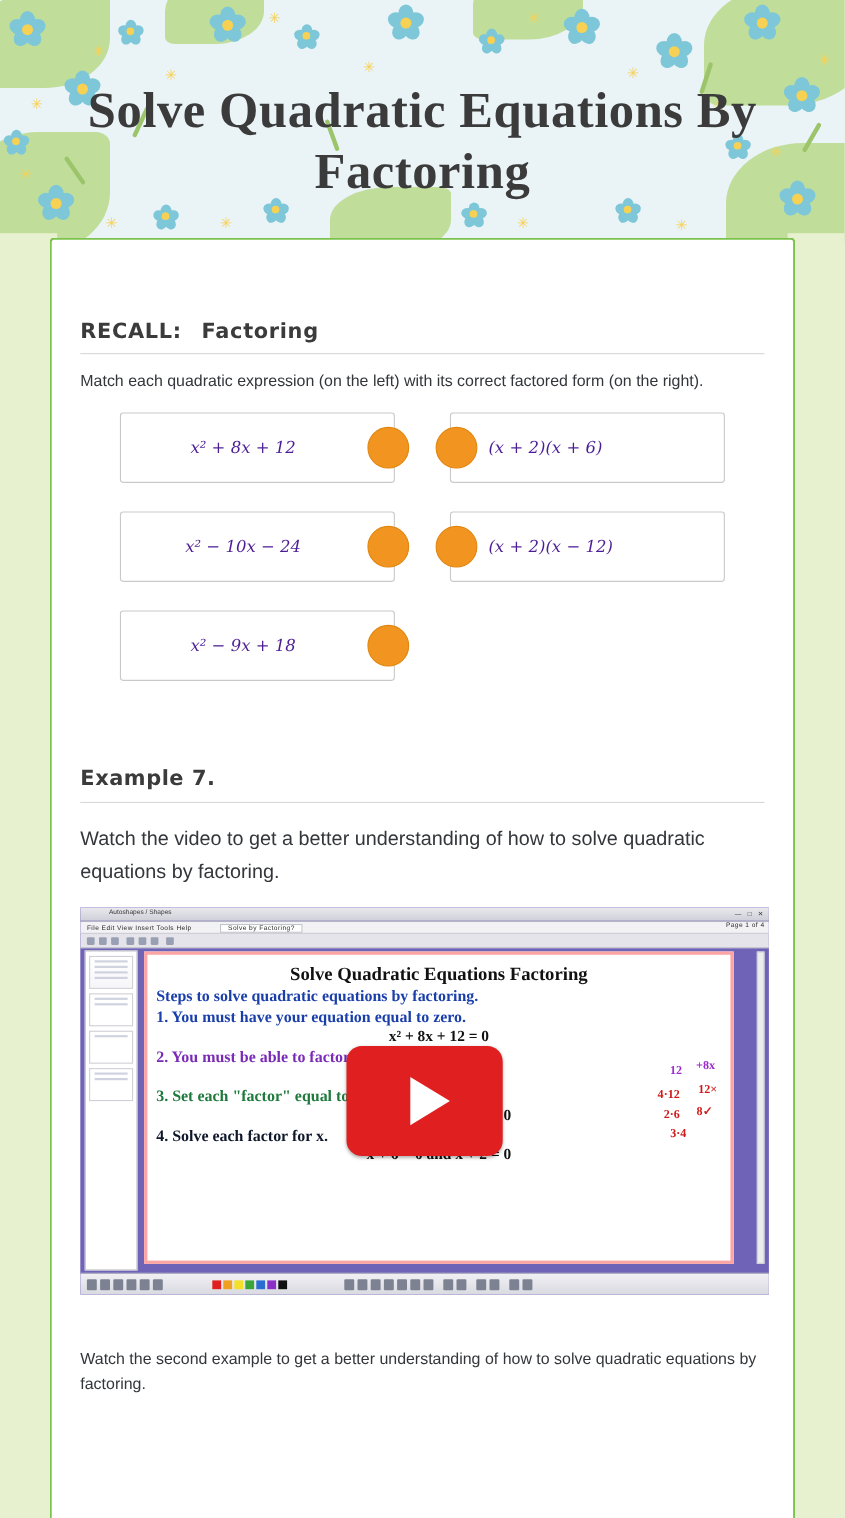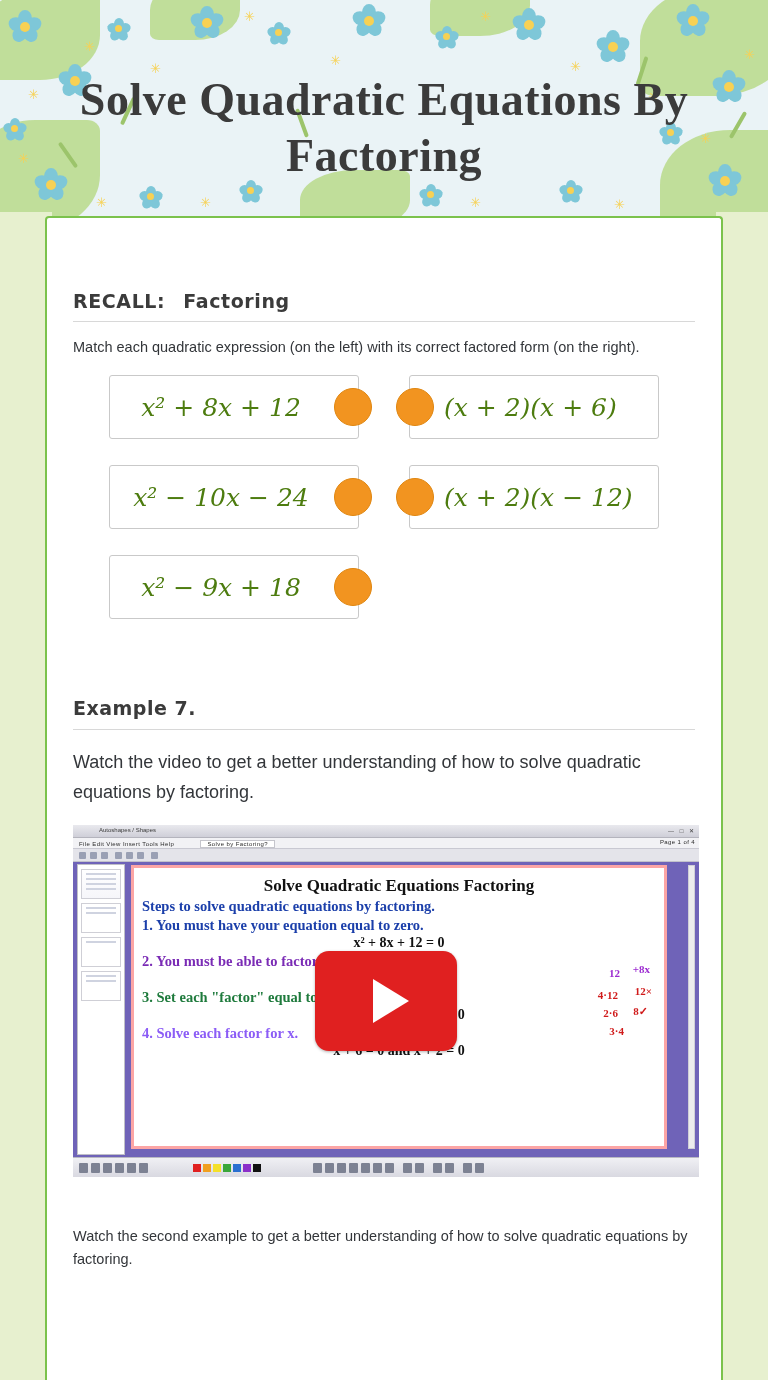--- a/index.html
+++ b/index.html
@@ -143,22 +143,22 @@
     border: 1px solid #c9c9c9;
     border-radius: 3px;
     background: #fff;
     display: flex;
     align-items: center;
   }
   .match-col.left .match-row { justify-content: center; padding-right: 26px; }
   .match-col.right .match-row { justify-content: flex-start; padding-left: 34px; }
   .expr {
     font-family: "DejaVu Serif", serif;
-    font-size: 25px;
-    color: #4d7c0f;
+    font-size: 15px;
+    color: #4c1d95;
     font-style: italic;
     white-space: nowrap;
   }
   .dot {
     position: absolute;
     width: 38px; height: 38px;
     border-radius: 50%;
     background: #f29420;
     border: 1px solid #e0860f;
   }
@@ -258,21 +258,21 @@
   .slide .ln {
     font-family: "Liberation Serif", serif;
     font-weight: bold;
     font-size: 14.5px;
     margin: 2px 0 0 8px;
     color: #123a8f;
   }
   .slide .ln.blue { color: #1b3faa; }
   .slide .ln.purple { color: #7a2bb5; }
   .slide .ln.green { color: #1e7a3c; }
-  .slide .ln.orange { color: #8b5cf6; }
+  .slide .ln.orange { color: #0f172a; }
   .slide .center {
     text-align: center;
     font-family: "Liberation Serif", serif;
     font-weight: bold;
     font-size: 14px;
     color: #111;
     margin-top: 1px;
   }
   .slide .ink {
     position: absolute;

